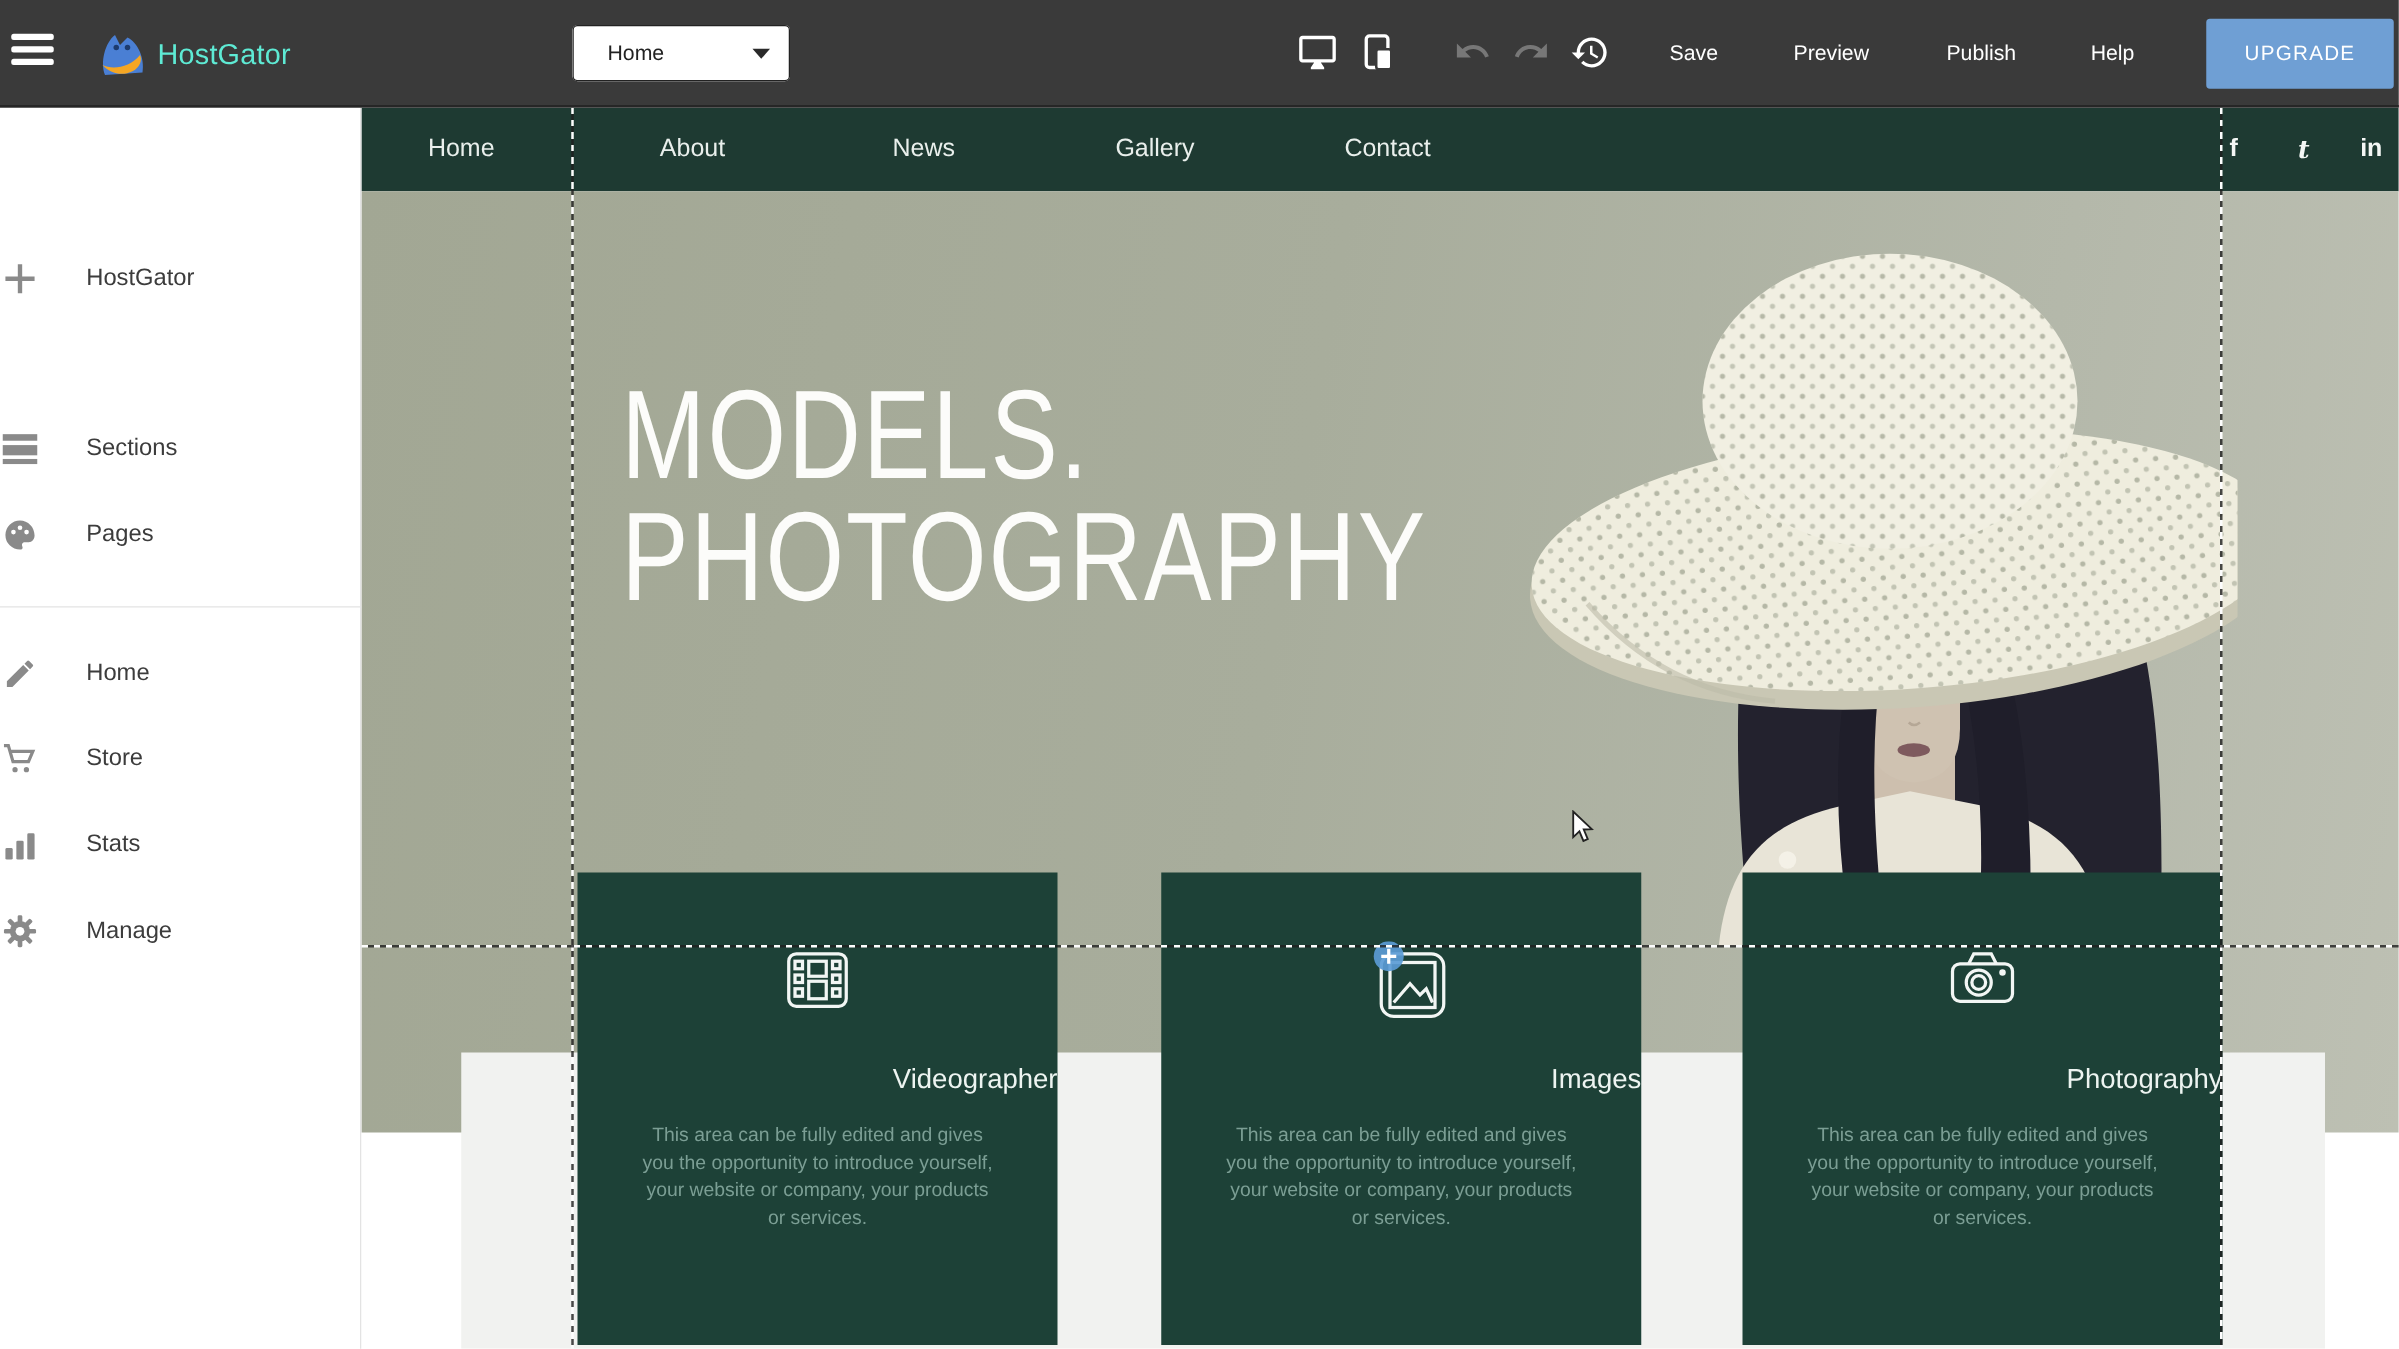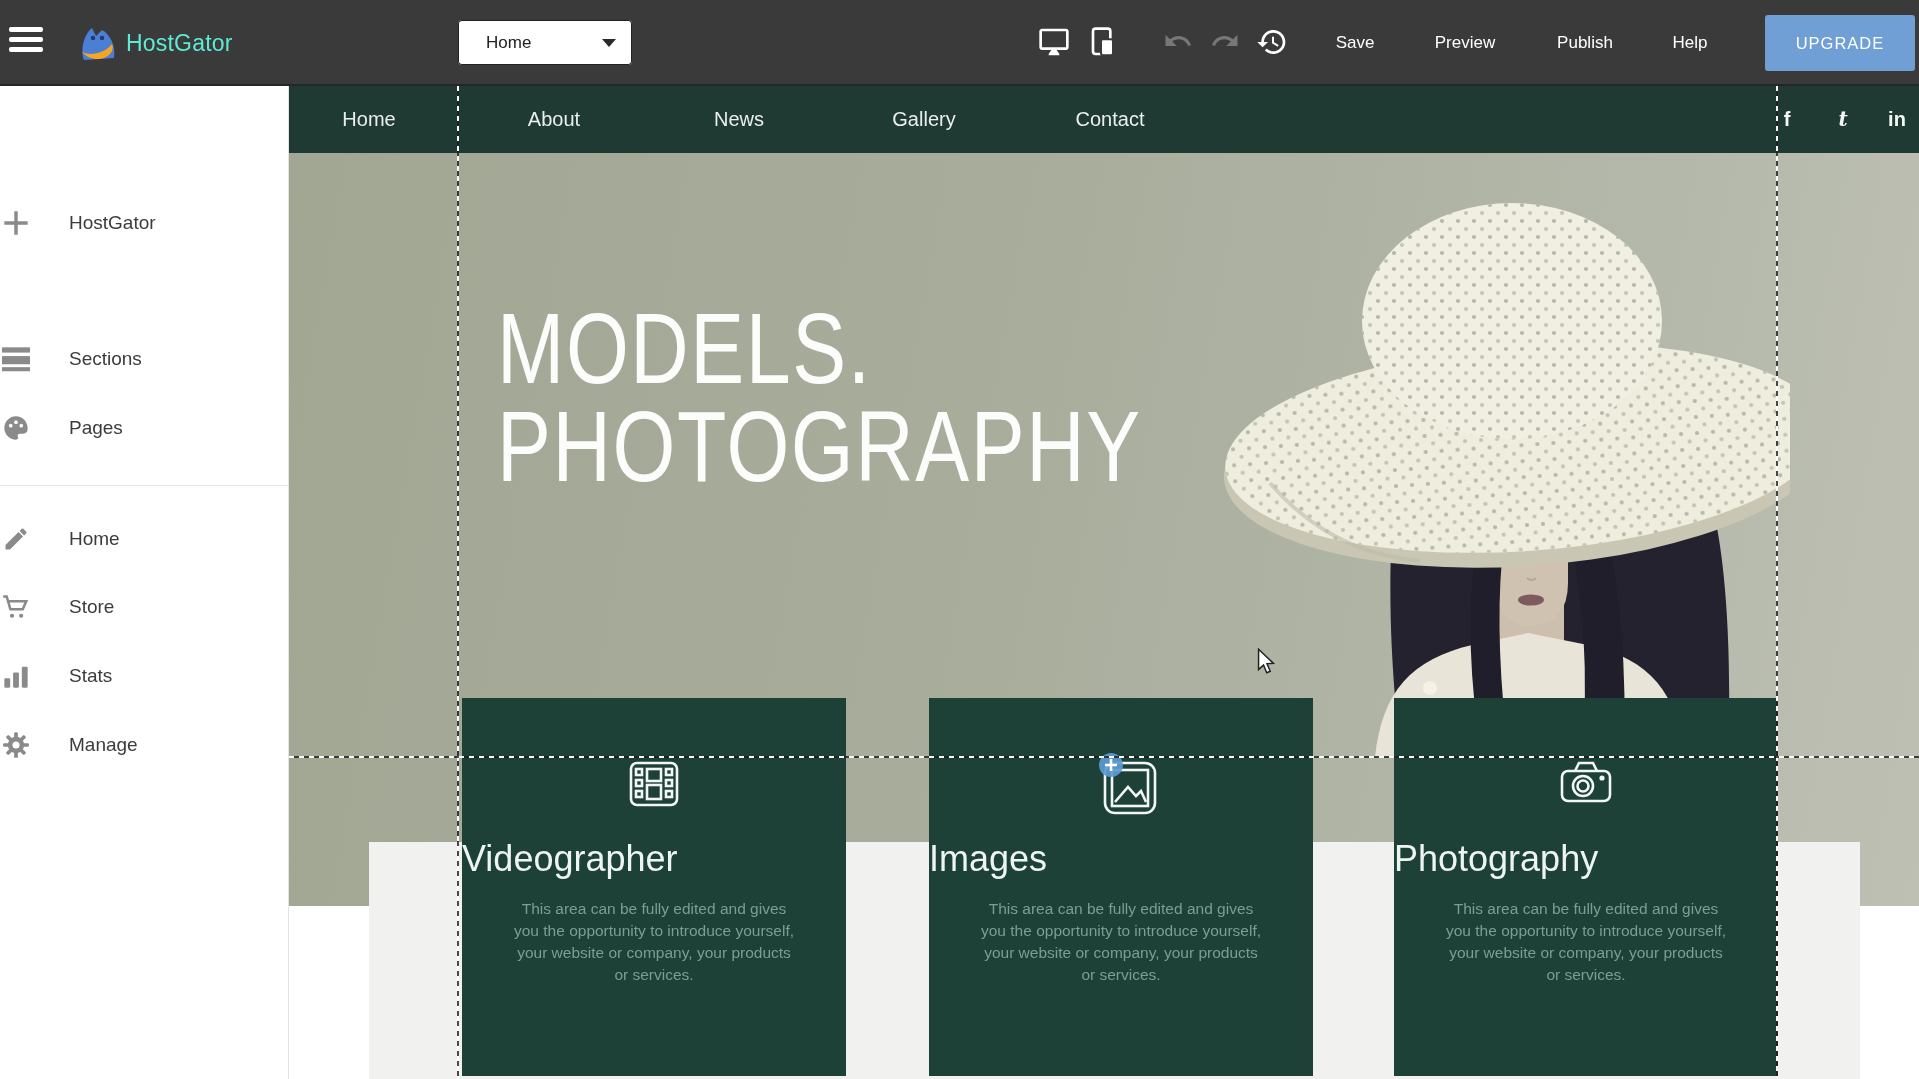--- a/index.html
+++ b/index.html
@@ -28,21 +28,21 @@
   
   #canvas{left:289px;top:86px;width:1630px;height:993px;background:#fff;overflow:hidden;}
   #site-nav{position:absolute;left:0;top:0;width:1630px;height:67px;background:#1e3a32;}
   .nav-item{position:absolute;top:0;height:67px;line-height:67px;text-align:center;color:#e9efec;font-size:20px;}
   .social{position:absolute;top:0;height:67px;line-height:67px;color:#f4f7f5;font-size:20px;font-weight:bold;text-align:center;width:40px;}
   #hero{position:absolute;left:0;top:67px;width:1630px;height:753px;background:linear-gradient(100deg,#a2a794 0%,#a8ad9c 45%,#b4b8aa 78%,#bdc0b3 100%);overflow:hidden;}
   #hero-title{position:absolute;left:208px;top:146px;color:#fcfcfa;font-size:101px;font-weight:500;line-height:98px;letter-spacing:2px;transform:scaleX(.8);transform-origin:left top;white-space:nowrap;}
   #gray-band{position:absolute;left:80px;top:756px;width:1491px;height:237px;background:#f1f2f0;}
   .card{position:absolute;top:612px;width:384px;height:378px;background:#1d4137;z-index:5;}
   .card-icon{position:absolute;left:162px;top:55px;width:60px;height:60px;}
-  .card-title{position:absolute;left:0;top:140px;width:100%;text-align:left;color:#edf4f1;font-size:36px;}
+  .card-title{position:absolute;left:0;top:152px;width:100%;text-align:right;color:#edf4f1;font-size:22px;}
   .card-body{position:absolute;left:50px;top:200px;width:284px;text-align:center;color:#7b9e94;font-size:15.5px;line-height:22px;}
   
   .ants-v{position:absolute;top:0;width:2px;height:993px;z-index:20;background:repeating-linear-gradient(to bottom,#fdfdfd 0 5px,rgba(30,30,30,.8) 5px 10px);}
   .ants-h{position:absolute;left:0;top:670px;width:1630px;height:2px;z-index:20;background:repeating-linear-gradient(to right,#fdfdfd 0 5px,rgba(30,30,30,.8) 5px 10px);}
   #cursor{position:absolute;left:966px;top:562px;z-index:50;}
 </style>
 </head>
 <body>
 
 <div id="topbar" class="abs">

